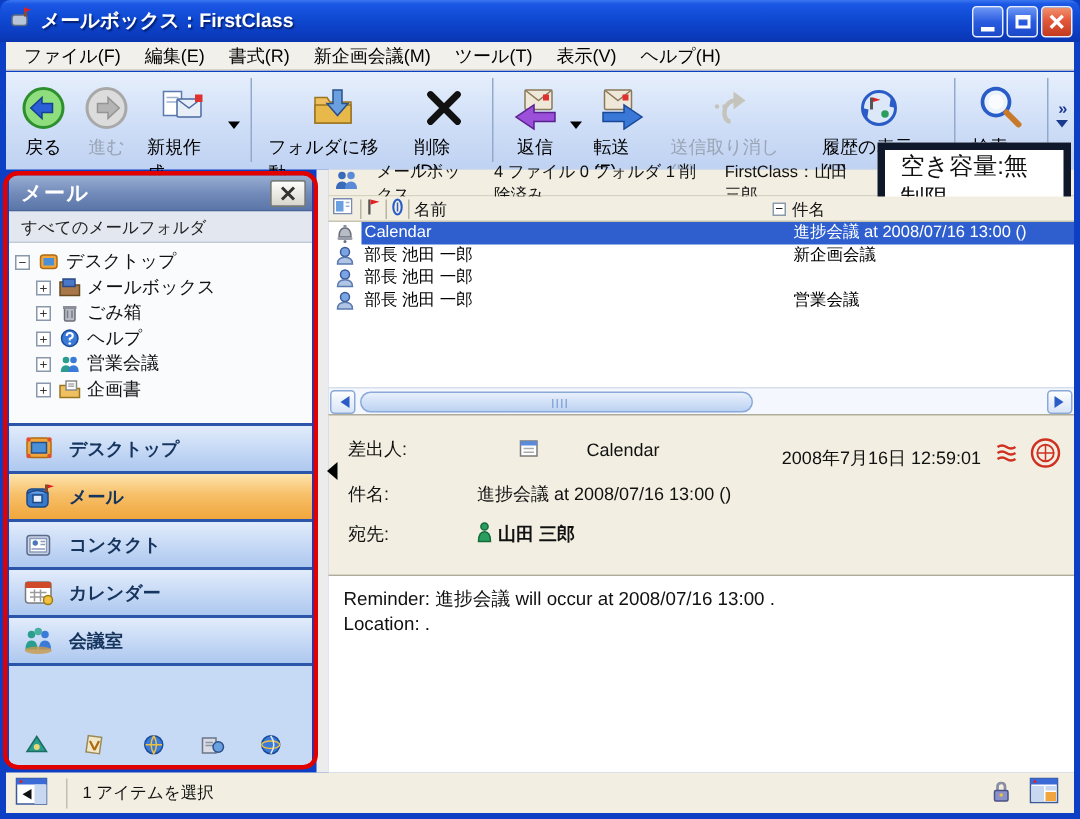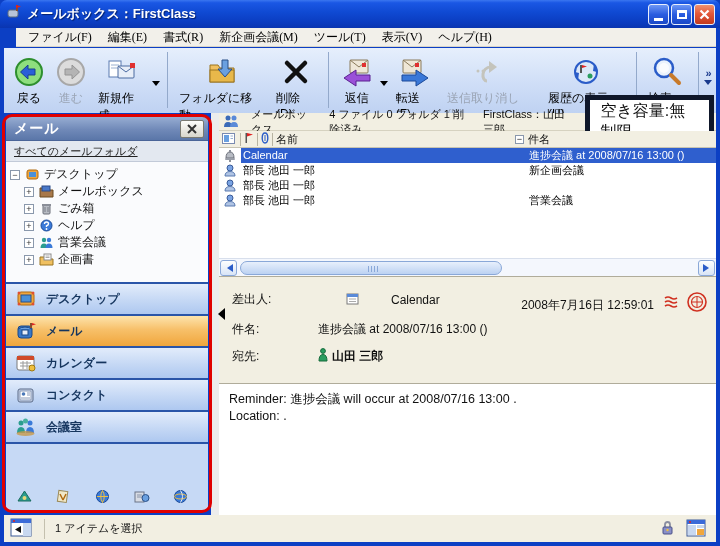--- a/index.html
+++ b/index.html
@@ -13,22 +13,22 @@
   .title-text { color:#fff; font-weight:bold; font-size:13px; text-shadow:1px 1px 1px #04206e; margin-left:4px; flex:1;
     white-space:nowrap; overflow:hidden; }
   .win-btn { width:21px; height:21px; border-radius:3px; border:1px solid #e8eefc; margin-left:2px;
     display:flex; align-items:center; justify-content:center; }
   .win-btn.minmax { background:linear-gradient(180deg,#6d97f5 0%,#2a5ce0 50%,#1a48c8 100%); }
   .win-btn.close { background:linear-gradient(180deg,#f0926e 0%,#e4583a 45%,#c23a1e 100%); }
   .glyph-min { width:9px; height:3px; background:#fff; margin-top:10px; }
   .glyph-max { width:10px; height:9px; border:2px solid #fff; border-top-width:3px; }
 
   
-  .menubar { position:absolute; top:28px; left:16px; right:4px; height:19px; background:#f2f0ea;
-    display:flex; align-items:center; font-size:12px; color:#000; padding-left:4px; border-bottom:1px solid #d8d4c8;font-family:Liberation Serif, serif; }
+  .menubar { position:absolute; top:28px; left:4px; right:4px; height:19px; background:#f2f0ea;
+    display:flex; align-items:center; font-size:12px; color:#000; padding-left:4px; border-bottom:1px solid #d8d4c8; }
   .menu-item { padding:1px 8px; }
 
   
   .toolbar { position:absolute; top:48px; left:4px; right:4px; height:65px;
     background:linear-gradient(180deg,#e6effc 0%,#cfdef7 55%,#bfd2f2 100%);
     display:flex; align-items:flex-start; padding:3px 2px 0 4px; }
   .tbtn { display:flex; flex-direction:column; align-items:center; padding:2px 5px; font-size:12px; color:#000;
     border:1px solid transparent; border-radius:3px; }
   .tbtn .ticon { height:36px; display:flex; align-items:center; justify-content:center; }
   .tbtn.disabled { color:#9aa4b4; }
@@ -40,21 +40,21 @@
 
   
   .sidebar { position:absolute; left:6px; top:117px; width:202px; height:393px; background:#c6d9f5;
     display:flex; flex-direction:column; overflow:hidden; }
   .sb-header { height:24px; background:linear-gradient(180deg,#97add2 0%,#7089b8 55%,#5a76a8 100%);
     display:flex; align-items:center; padding:0 4px 0 8px; border-bottom:1px solid #4a6498; }
   .sb-title { color:#fff; font-weight:bold; font-size:14px; flex:1; letter-spacing:1px; }
   .sb-close { width:24px; height:18px; background:linear-gradient(180deg,#fdfdfb,#d8d6cc); border:1px solid #7a7a72;
     border-radius:2px; display:flex; align-items:center; justify-content:center; }
   .sb-subheader { height:21px; background:#e3e8f0; border-bottom:1px solid #c2cad8; font-size:11px; color:#222;
-    display:flex; align-items:center; padding-left:8px;text-decoration:underline; }
+    display:flex; align-items:center; padding-left:8px; }
   .sb-tree { background:#fafbfd; padding:4px 0 6px 4px; font-size:12px; color:#111; }
   .tree-row { display:flex; align-items:center; height:17px; white-space:nowrap; }
   .tree-row.child { padding-left:14px; }
   .expbox { width:10px; height:10px; border:1px solid #8a98ac; background:#fff; font-size:9px; line-height:8px;
     text-align:center; color:#333; margin-right:5px; flex:0 0 auto; }
   .tree-ico { width:15px; height:13px; margin-right:4px; flex:0 0 auto; position:relative; }
   .sb-gap { background:#fafbfd; height:10px; border-bottom:2px solid #2a55a8; }
   .nav-btn { height:32px; display:flex; align-items:center; gap:8px; padding-left:8px;
     background:linear-gradient(180deg,#e2ecfb 0%,#c2d6f4 60%,#aec8f0 100%);
     border-bottom:2px solid #2a55a8; font-size:12px; font-weight:bold; color:#15355e; }
@@ -377,43 +377,43 @@
             <rect x="8" y="9" width="6" height="5" fill="#e8eef8" stroke="#1a4888"></rect>
             <rect x="16" y="2" width="2" height="5" fill="#8a4a2a"></rect>
             <path d="M18 2 L22 3.2 L18 4.5 Z" fill="#e02020"></path>
           </svg>
       </span>
       <span>メール</span>
     </div>
     <div class="nav-btn">
       <span class="nav-ico">
         <svg width="24" height="20" viewBox="0 0 24 20">
+            <rect x="4" y="4" width="15" height="13" rx="2" fill="#c8d4e8" stroke="#5a6a88"></rect>
+            <rect x="6" y="6" width="11" height="9" fill="#fff" stroke="#8a9ab8"></rect>
+            <circle cx="9.5" cy="9" r="1.8" fill="#4a78b8"></circle>
+            <line x1="13" y1="8" x2="16" y2="8" stroke="#8a9ab8"></line>
+            <line x1="13" y1="10" x2="16" y2="10" stroke="#8a9ab8"></line>
+            <line x1="7" y1="13" x2="16" y2="13" stroke="#8a9ab8"></line>
+          </svg>
+      </span>
+      <span>コンタクト</span>
+    </div>
+    <div class="nav-btn">
+      <span class="nav-ico">
+        <svg width="24" height="20" viewBox="0 0 24 20">
             <rect x="3" y="3" width="17" height="14" rx="2" fill="#fff" stroke="#7a7a7a"></rect>
             <rect x="3" y="3" width="17" height="4" fill="#d04a2a"></rect>
             <line x1="6" y1="10" x2="17" y2="10" stroke="#9a9a9a"></line>
             <line x1="6" y1="13" x2="17" y2="13" stroke="#9a9a9a"></line>
             <line x1="9" y1="8" x2="9" y2="16" stroke="#9a9a9a"></line>
             <line x1="13" y1="8" x2="13" y2="16" stroke="#9a9a9a"></line>
             <circle cx="18" cy="15" r="3" fill="#f0c040" stroke="#a07a10"></circle>
           </svg>
       </span>
       <span>カレンダー</span>
-    </div>
-    <div class="nav-btn">
-      <span class="nav-ico">
-        <svg width="24" height="20" viewBox="0 0 24 20">
-            <rect x="4" y="4" width="15" height="13" rx="2" fill="#c8d4e8" stroke="#5a6a88"></rect>
-            <rect x="6" y="6" width="11" height="9" fill="#fff" stroke="#8a9ab8"></rect>
-            <circle cx="9.5" cy="9" r="1.8" fill="#4a78b8"></circle>
-            <line x1="13" y1="8" x2="16" y2="8" stroke="#8a9ab8"></line>
-            <line x1="13" y1="10" x2="16" y2="10" stroke="#8a9ab8"></line>
-            <line x1="7" y1="13" x2="16" y2="13" stroke="#8a9ab8"></line>
-          </svg>
-      </span>
-      <span>コンタクト</span>
     </div>
     <div class="nav-btn">
       <span class="nav-ico">
         <svg width="24" height="20" viewBox="0 0 24 20">
             <circle cx="7" cy="6" r="2.5" fill="#2a9d8f"></circle>
             <circle cx="16" cy="6" r="2.5" fill="#3a7ad8"></circle>
             <circle cx="11.5" cy="4" r="2.5" fill="#48b0a0"></circle>
             <path d="M3 16 Q3 10 7 10 Q11 10 11 16 Z" fill="#2a9d8f"></path>
             <path d="M12 16 Q12 10 16 10 Q20 10 20 16 Z" fill="#3a7ad8"></path>
             <ellipse cx="11.5" cy="16.5" rx="9" ry="2.5" fill="#c89a4a" opacity="0.8"></ellipse>

